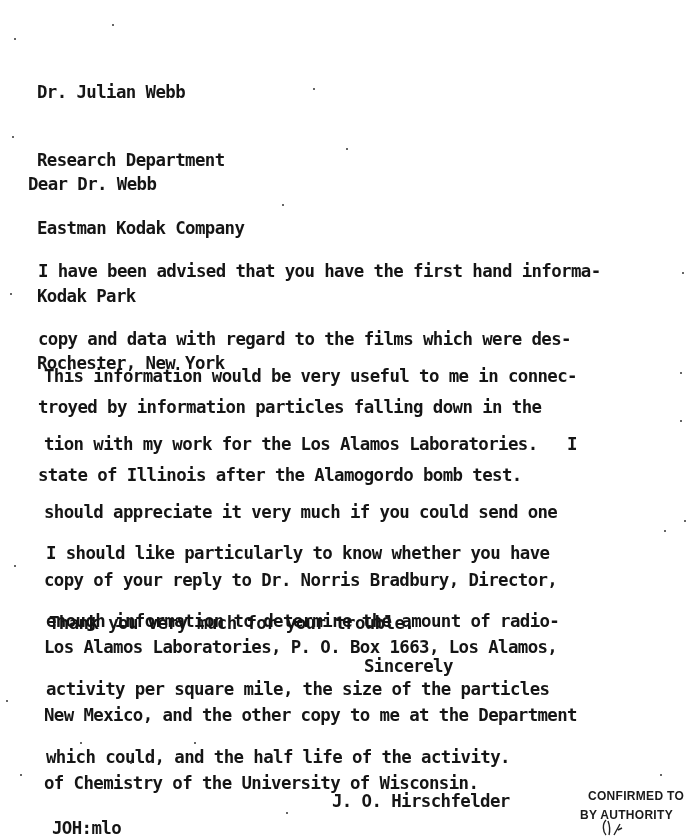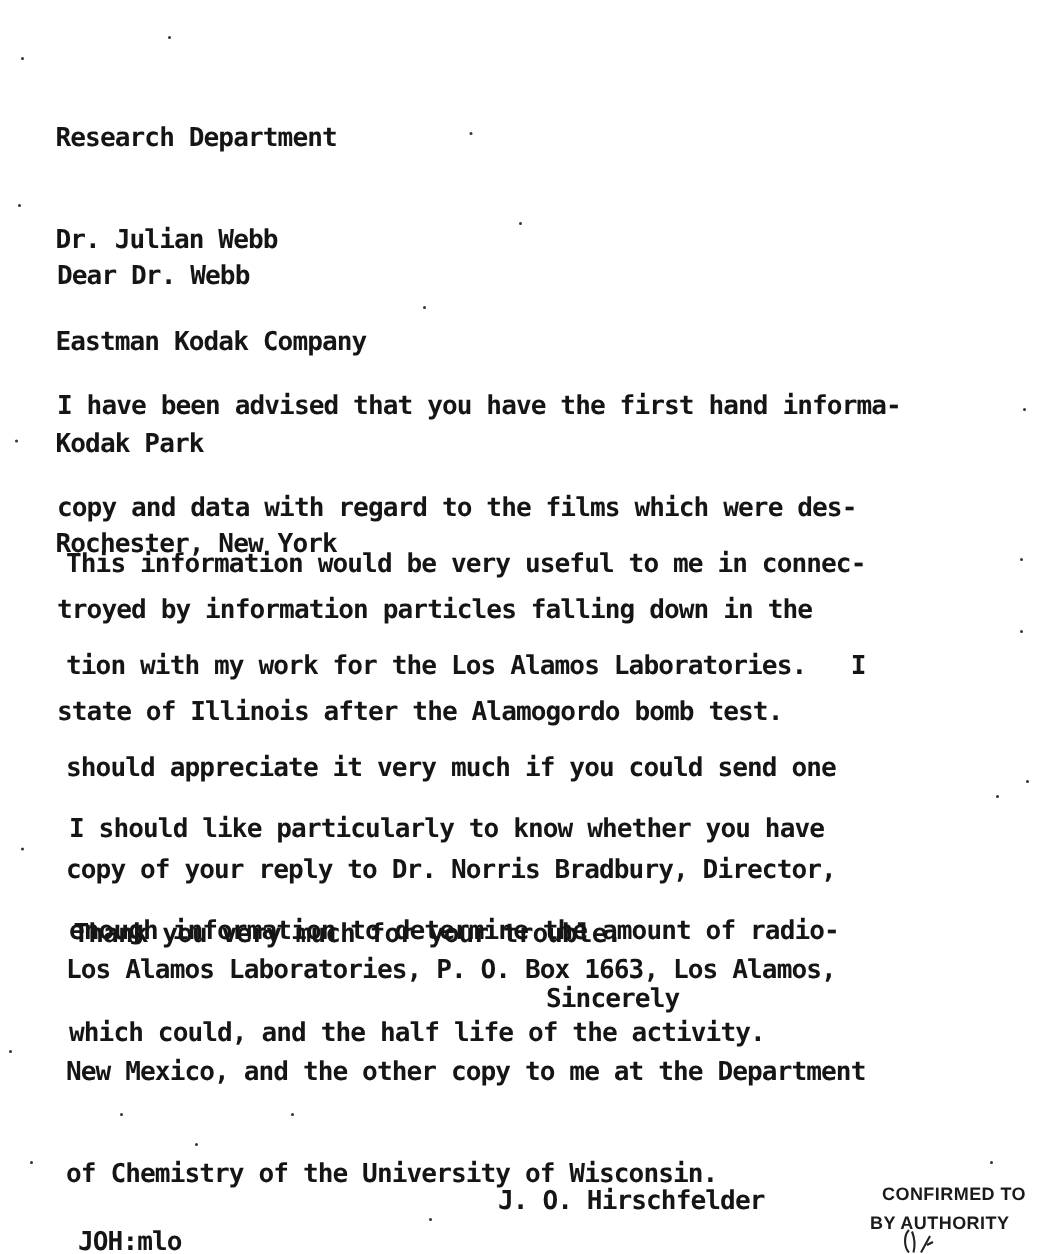--- a/index.html
+++ b/index.html
@@ -24,21 +24,21 @@
     position: absolute;
     font-family: "DejaVu Sans Mono", "Liberation Mono", monospace;
     font-size: 17.4px;
     font-weight: bold;
     letter-spacing: -0.6px;
     line-height: 22.6px;
     white-space: pre;
     color: #151515;
   }
   .address { left: 37px; top: 36px; }
-  .salutation { left: 38px; top: 173px; }
+  .salutation { left: 28px; top: 173px; }
   .para1 { left: 38px; top: 215px; }
   .para2 { left: 44px; top: 320px; }
   .para3 { left: 46px; top: 497px; }
   .closing-thanks { left: 49px; top: 612px; }
   .sincerely { left: 328px; top: 655px; margin-left: 36px; }
   .signature { left: 332px; top: 745px; }
   .initials { left: 52px; top: 817px; }
 
   .line { display: block; }
 
@@ -65,22 +65,22 @@
     left: 600px; top: 818px;
     width: 30px; height: 18px;
   }
 </style>
 </head>
 <body>
 
 <div class="page">
 
   <div class="typed address">
+    <span class="line">Dr. Julian Webb</span>
     <span class="line">Research Department</span>
-    <span class="line">Dr. Julian Webb</span>
     <span class="line">Eastman Kodak Company</span>
     <span class="line">Kodak Park</span>
     <span class="line">Rochester, New York</span>
   </div>
 
   <div class="typed salutation">Dear Dr. Webb</div>
 
   <div class="typed para1">
     <span class="line">I have been advised that you have the first hand informa-</span>
     <span class="line">copy and data with regard to the films which were des-</span>
@@ -94,20 +94,21 @@
     <span class="line">should appreciate it very much if you could send one</span>
     <span class="line">copy of your reply to Dr. Norris Bradbury, Director,</span>
     <span class="line">Los Alamos Laboratories, P. O. Box 1663, Los Alamos,</span>
     <span class="line">New Mexico, and the other copy to me at the Department</span>
     <span class="line">of Chemistry of the University of Wisconsin.</span>
   </div>
 
   <div class="typed para3">
     <span class="line">I should like particularly to know whether you have</span>
     <span class="line">enough information to determine the amount of radio-</span>
+    <span class="line">activity per square mile, the size of the particles</span>
     <span class="line">which could, and the half life of the activity.</span>
   </div>
 
   <div class="typed closing-thanks">Thank you very much for your trouble.</div>
 
   <div class="typed sincerely">Sincerely</div>
 
   <div class="typed signature">
     <span class="line">J. O. Hirschfelder</span>
     

